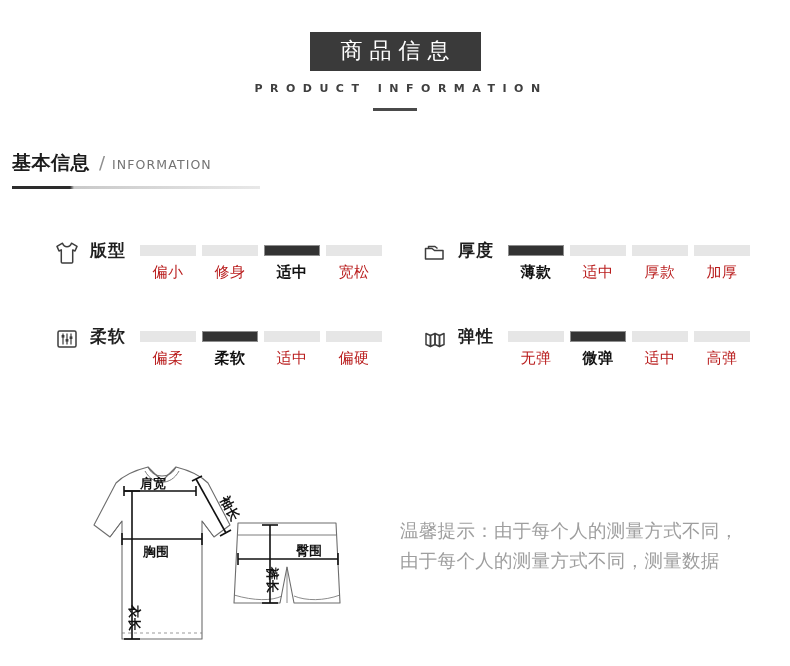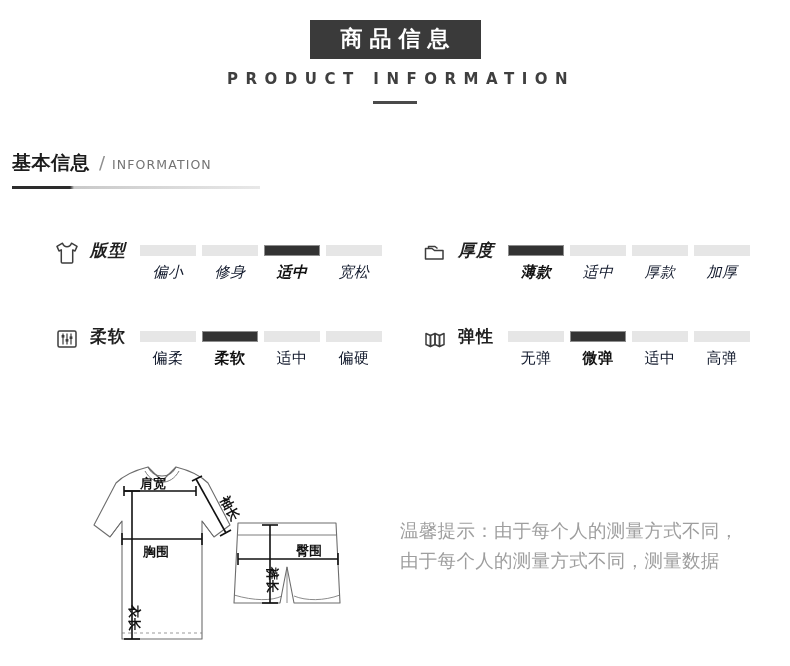--- a/index.html
+++ b/index.html
@@ -18,32 +18,32 @@
 
   
   .title-block {
     position: absolute;
     top: 0; left: 0;
     width: 790px;
     text-align: center;
   }
   .title-banner {
     display: inline-block;
-    margin-top: 20px;
+    margin-top: 32px;
     background: #3a3a3a;
     color: #ffffff;
     font-size: 22px;
-    font-weight: 700;
+    font-weight: 400;
     letter-spacing: 7px;
     padding: 6px 24px 7px 31px;
     line-height: 1.18;
   }
   .subtitle {
     margin-top: 11px;
-    font-size: 15px;
+    font-size: 11px;
     font-weight: 700;
     color: #3f3f3f;
     letter-spacing: 7.5px;
     padding-left: 12px;
   }
   .title-dash {
     margin: 13px auto 0 auto;
     width: 44px;
     height: 3px;
     background: #4a4a4a;
@@ -95,21 +95,21 @@
     left: 0;
     width: 790px;
   }
   .attr-row {
     position: absolute;
     display: flex;
     align-items: flex-start;
   }
   .attr-row.c1 { left: 52px; }
   .attr-row.c2 { left: 420px; }
-  .attr-row.r1 { top: 0px; font-style: italic; }
+  .attr-row.r1 { top: 0px; }
   .attr-row.r2 { top: 86px; font-family: Liberation Mono, monospace; }
 
   .attr-icon {
     width: 30px;
     height: 30px;
     margin-top: 2px;
     flex: 0 0 30px;
     display: flex;
     align-items: center;
     justify-content: center;
@@ -143,21 +143,21 @@
   }
   .scale-labels {
     display: flex;
     gap: 6px;
     margin-top: 7px;
   }
   .lab {
     width: 56px;
     text-align: center;
     font-size: 15px;
-    color: #0f172a;
+    color: #b91c1c;
     letter-spacing: 0.5px;
   }
   .lab.on {
     color: #111111;
     font-weight: 700;
   }
 
   
   .diagram {
     position: absolute;

